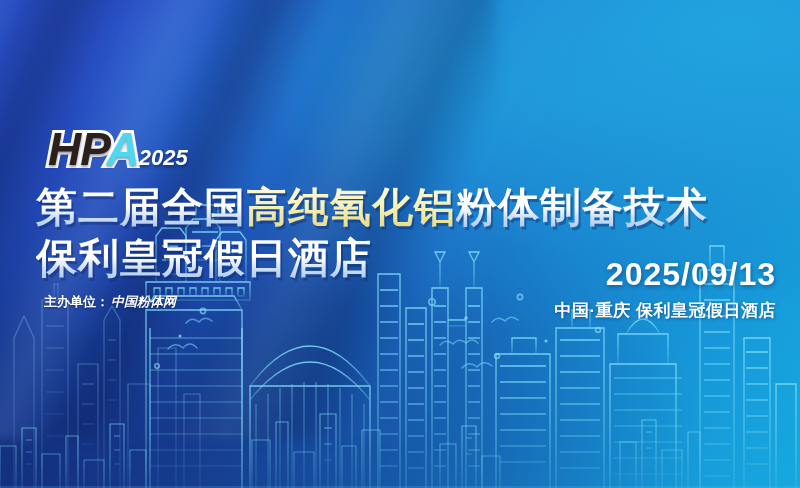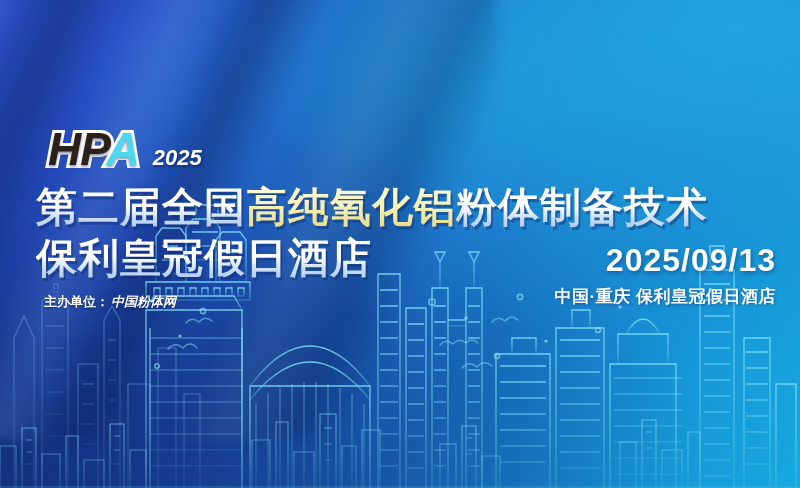--- a/index.html
+++ b/index.html
@@ -83,21 +83,20 @@
     inset: 0;
   }
 
   
   .logo-row {
     position: absolute;
     left: 48px;
     top: 126px;
     display: flex;
     align-items: flex-end;
-    gap: 14px;
   }
   .logo-hpa {
     font-size: 46px;
     font-weight: bold;
     font-style: italic;
     letter-spacing: -1px;
     line-height: 1;
     -webkit-text-stroke: 6px #ffffff;
     paint-order: stroke fill;
     color: #2c201b;
@@ -158,21 +157,21 @@
     white-space: nowrap;
     text-shadow: 0 1px 2px rgba(8,24,72,.55);
   }
   .org-label { font-weight: bold; }
   .org-value { font-weight: bold; font-style: italic; margin-left: 2px; margin-top: 16px; }
 
   
   .datebox {
     position: absolute;
     right: 24px;
-    top: 244px;
+    top: 258px;
     text-align: right;
   }
   .date-main {
     font-size: 32px;
     font-weight: bold;
     color: #ffffff;
     letter-spacing: 1px;
     line-height: 1.05;
     text-shadow: 1px 2px 4px rgba(8,40,90,.45);
   }

